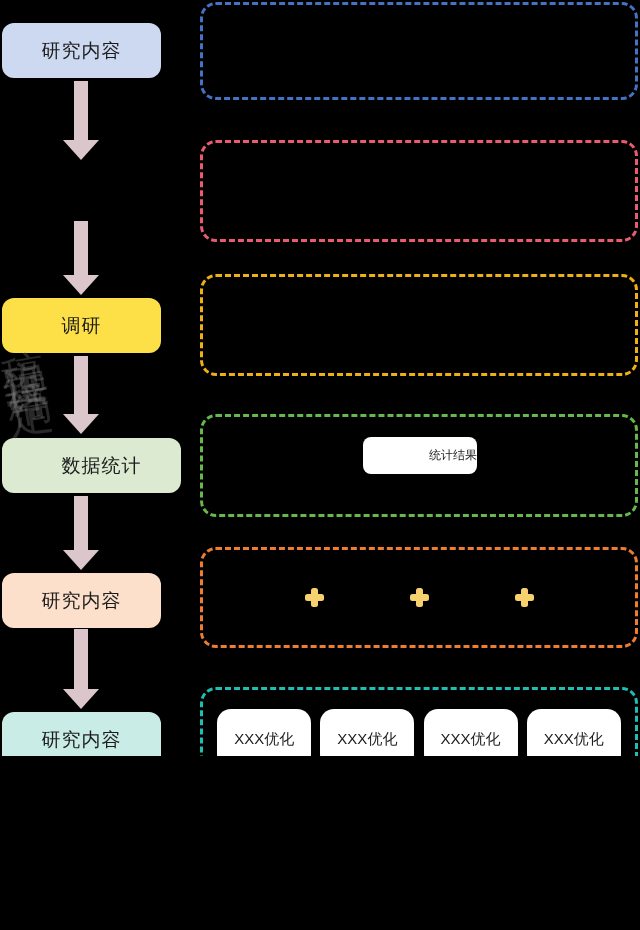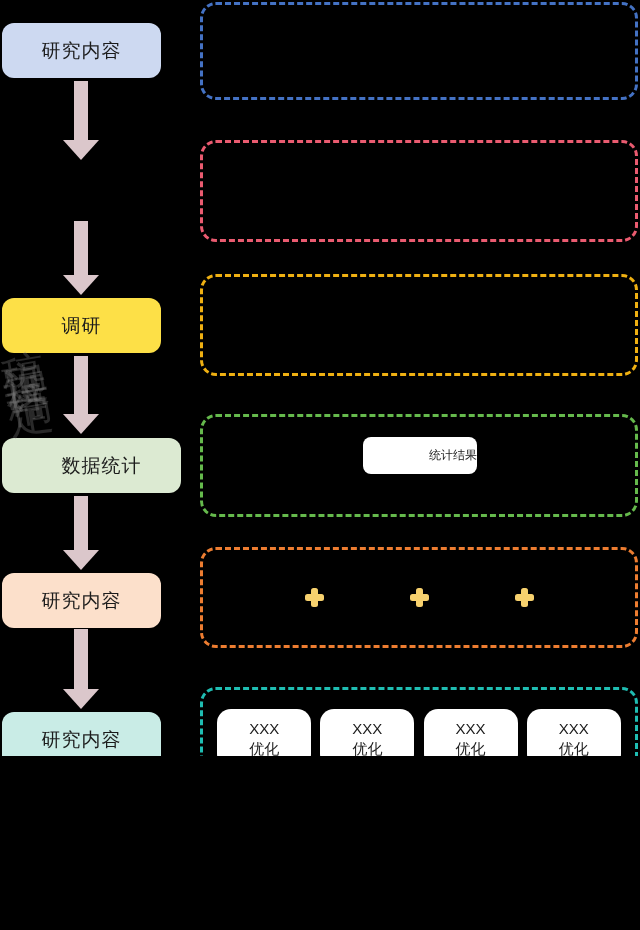--- a/index.html
+++ b/index.html
@@ -43,21 +43,21 @@
   .plus-row{height:100%;display:flex;align-items:center;justify-content:center;gap:86px;}
   .plus{width:19px;height:19px;position:relative;}
   .plus::before{content:"";position:absolute;left:0;top:6px;width:19px;height:7px;
     border-radius:2.5px;background:var(--plus-color,#f7d16e);}
   .plus::after{content:"";position:absolute;left:6px;top:0;width:7px;height:19px;
     border-radius:2.5px;background:var(--plus-color,#f7d16e);}
 
   .cards-row{height:100%;display:flex;align-items:center;justify-content:space-evenly;padding:0 5px;}
   .card{
     width:94px;height:59px;background:#fff;border-radius:14px;
-    display:flex;flex-direction:column;align-items:center;justify-content:center;
+    display:flex;flex-direction:row;align-items:center;justify-content:center;
     font-size:15px;line-height:1.3;color:#1b1b1b;text-align:center;
   }
 
   .watermark{
     position:absolute;left:-8px;top:320px;z-index:3;pointer-events:none;
     writing-mode:vertical-rl;text-orientation:upright;
     font-size:44px;line-height:1;letter-spacing:8px;
     transform:rotate(-10deg);transform-origin:top left;
   }
 </style>

